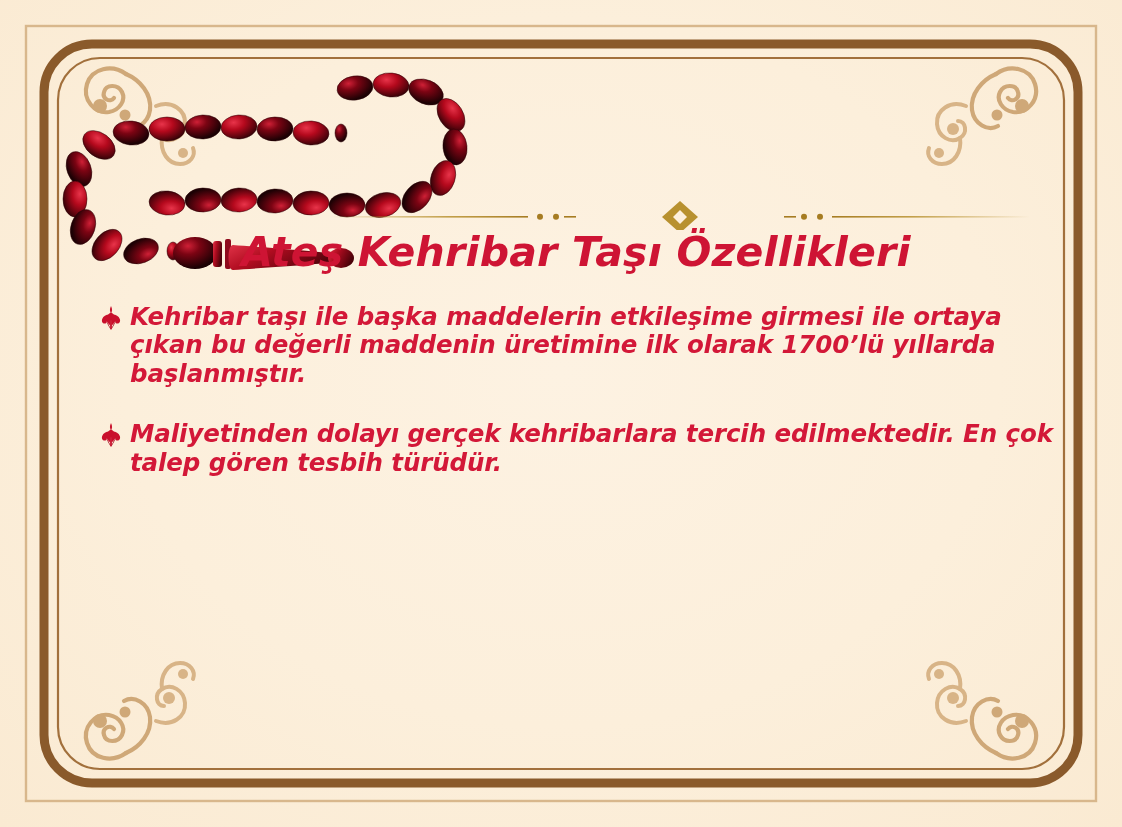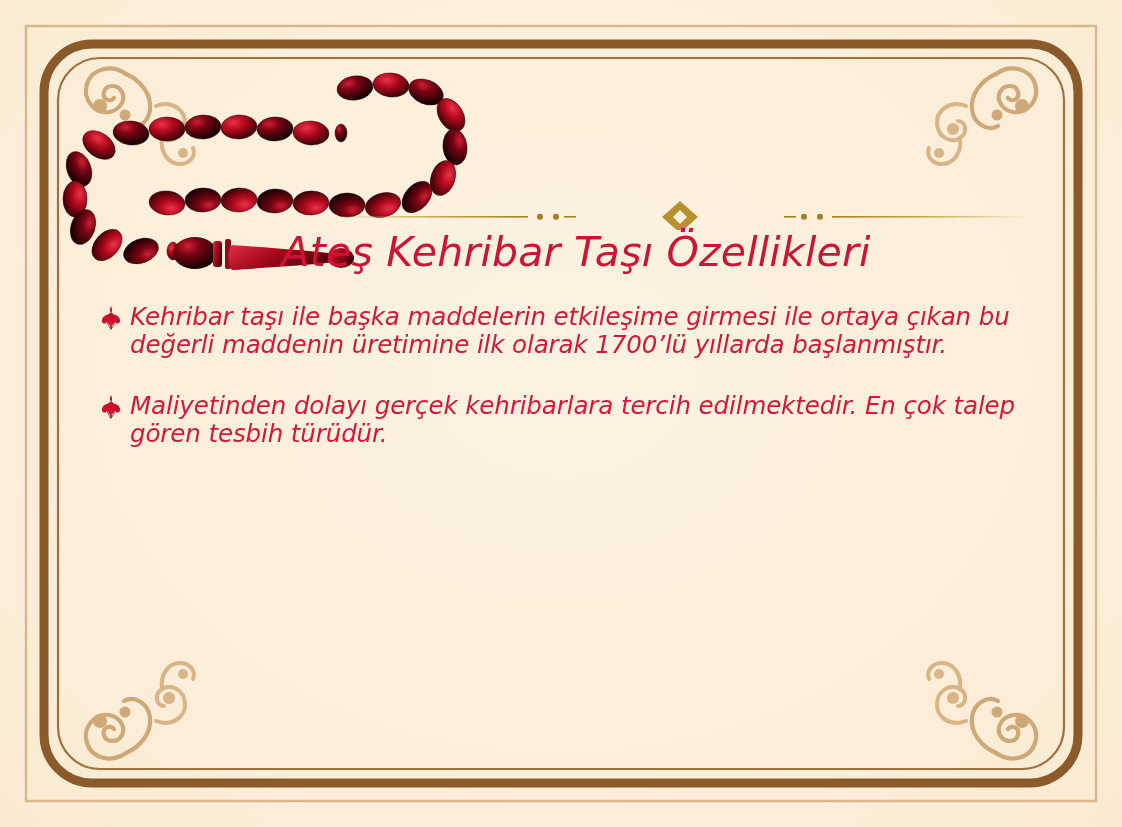--- a/index.html
+++ b/index.html
@@ -51,21 +51,21 @@
   
   .title {
     position: absolute;
     left: 0;
     right: 0;
     top: 228px;
     text-align: center;
     padding-left: 30px;
     font-family: "DejaVu Sans", sans-serif;
     font-style: italic;
-    font-weight: 400;
+    font-weight: 700;
     font-size: 41px;
     letter-spacing: 0.2px;
     color: #ce1434;
     white-space: nowrap;
   }
 
   
   .list {
     position: absolute;
     left: 100px;
@@ -82,21 +82,21 @@
     flex: 0 0 auto;
     width: 30px;
     margin-top: 3px;
     text-align: left;
   }
   .bullet svg { display: block; }
   .item-text {
     flex: 1 1 auto;
     font-family: "DejaVu Sans", sans-serif;
     font-style: italic;
-    font-weight: 400;
+    font-weight: 700;
     font-size: 24.5px;
     line-height: 1.16;
     color: #d31838;
     letter-spacing: -0.1px;
   }
   .item-text.wide { max-width: 940px; }
 </style>
 </head>
 <body>
 

